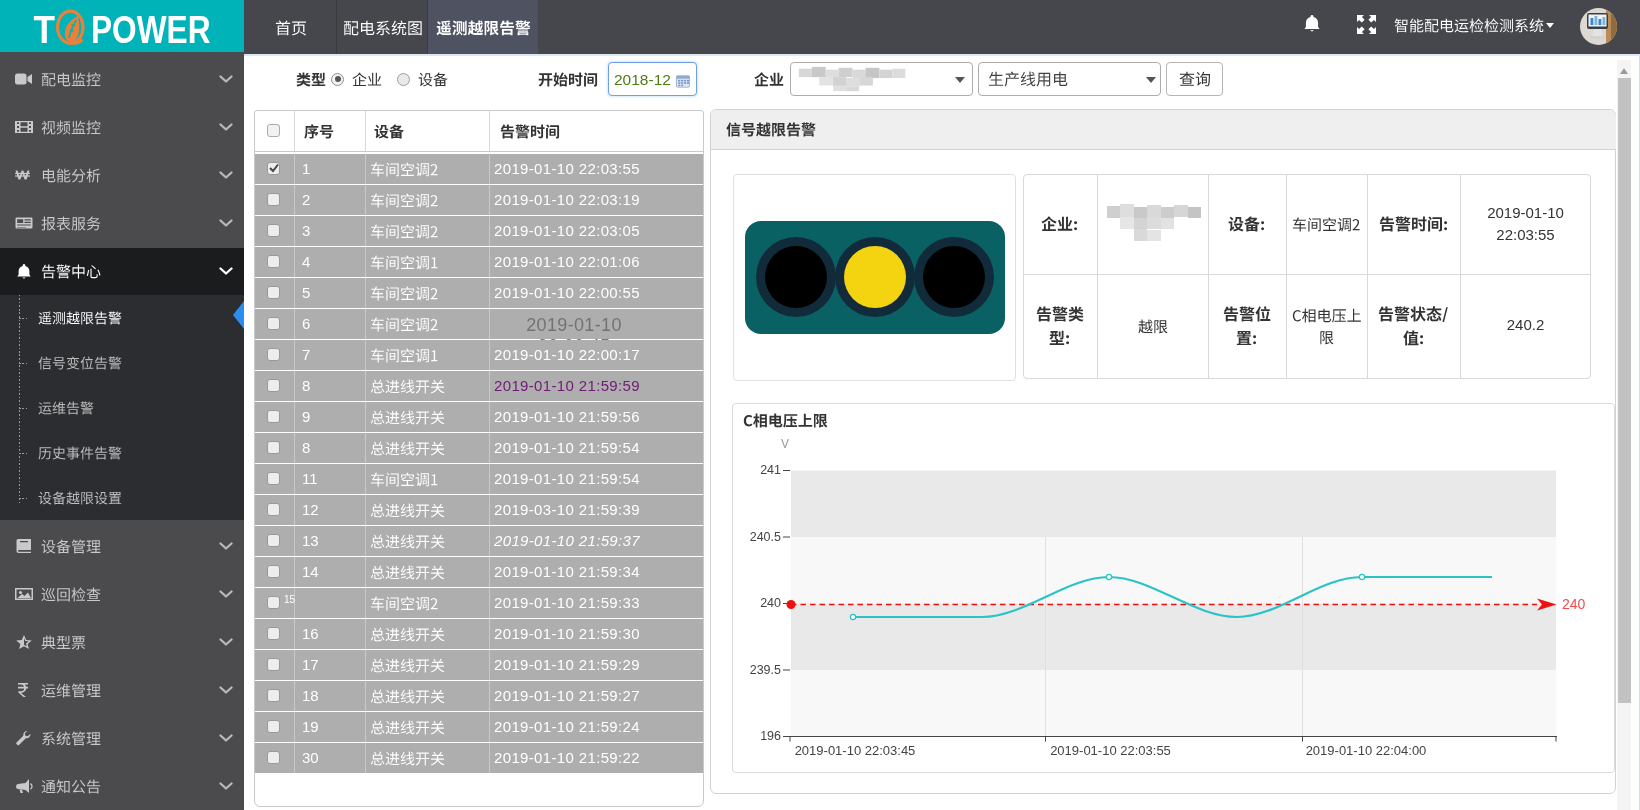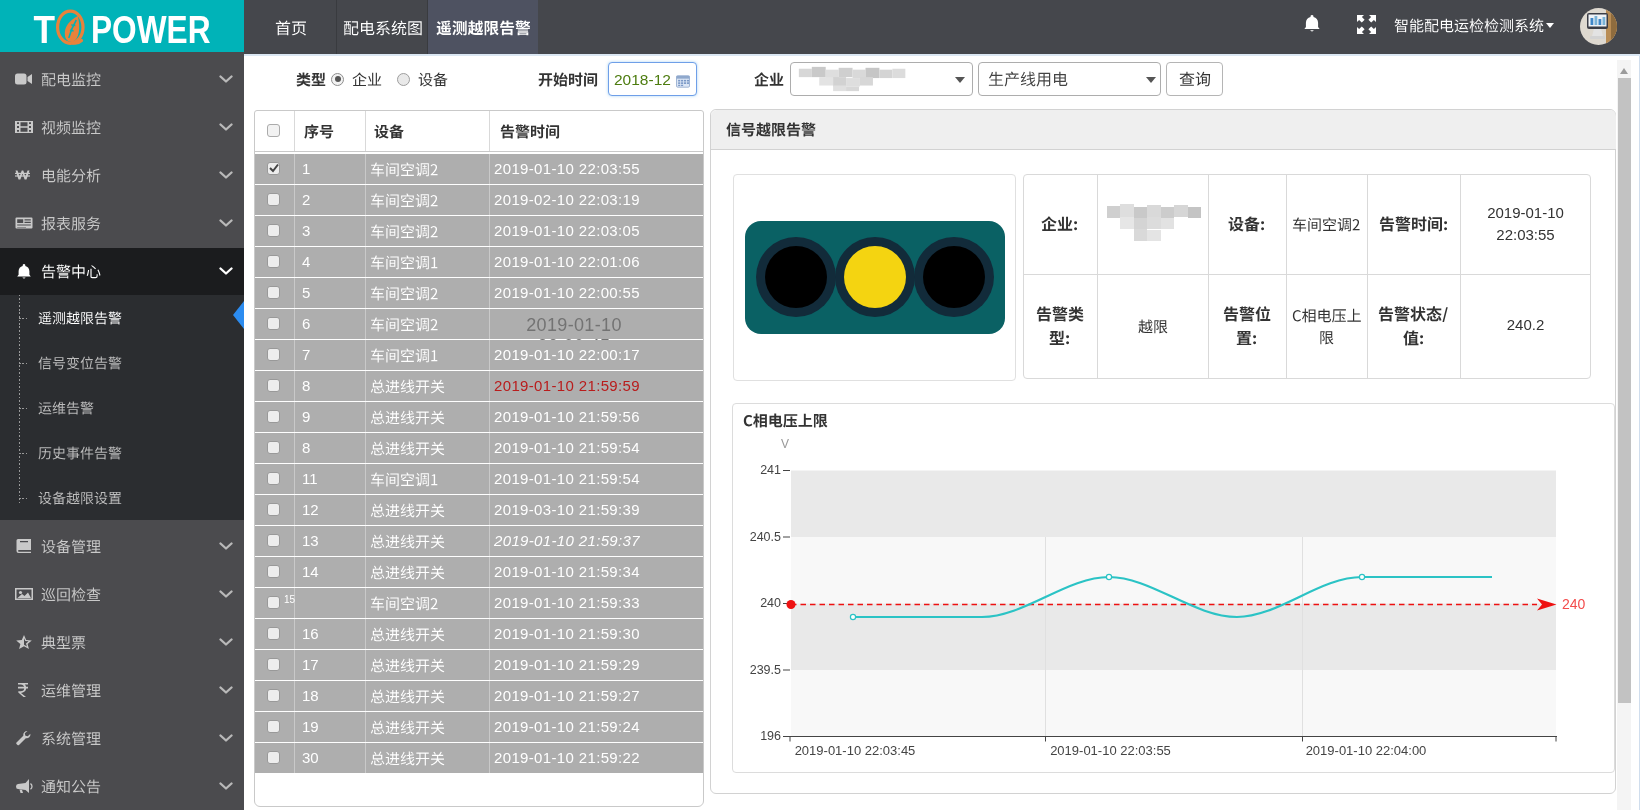--- a/index.html
+++ b/index.html
@@ -358,21 +358,21 @@
 <div class="abs" style="left:293.5px;top:185.0px;width:1.5px;height:29.5px;background:#c9c9c9;"></div>
 <div class="abs" style="left:364.5px;top:185.0px;width:1.5px;height:29.5px;background:#c9c9c9;"></div>
 <div class="abs" style="left:488.5px;top:185.0px;width:1.5px;height:29.5px;background:#c9c9c9;"></div>
 <div class="abs" style="left:267px;top:193.0px;width:13px;height:13px;border:1px solid #999;border-radius:3px;background:#ededed;"></div>
 <div class="abs" style="left:302px;top:191.0px;width:40px;height:18px;font-size:15px;color:#fff;">2</div>
 <svg style="position:absolute;left:370.0px;top:192.5px;" width="68.3" height="15.0" viewBox="0 0 4555 1000">
       <g transform="translate(0,880) scale(1,-1)">
         <path fill="#fff" d="M77 695H924V622H77ZM61 184H942V110H61ZM507 560H586V-80H507ZM168 321Q166 330 161 344Q156 358 151 373Q145 388 140 399Q156 403 173 424Q190 445 210 478Q221 495 242 531Q262 568 288 619Q313 670 338 728Q363 787 383 845L468 822Q434 738 393 656Q352 573 309 500Q266 426 222 368V365Q222 365 214 361Q206 356 195 350Q184 343 176 335Q168 328 168 321ZM168 321V381L216 407H858V336H276Q246 336 223 334Q201 332 187 329Q173 326 168 321Z M1091 615H1168V-80H1091ZM1106 791 1164 827Q1188 806 1212 781Q1236 755 1257 730Q1278 705 1289 684L1227 644Q1215 664 1196 690Q1176 716 1153 742Q1129 769 1106 791ZM1352 784H1878V713H1352ZM1836 784H1913V11Q1913 -20 1905 -37Q1898 -53 1878 -63Q1858 -72 1826 -74Q1793 -75 1747 -75Q1744 -61 1738 -41Q1731 -20 1723 -6Q1755 -7 1782 -7Q1809 -7 1819 -7Q1829 -6 1832 -2Q1836 2 1836 11ZM1379 295V160H1619V295ZM1379 491V358H1619V491ZM1311 554H1690V98H1311Z M2459 300H2538V-12H2459ZM2076 718H2926V517H2849V649H2150V492H2076ZM2182 343H2825V275H2182ZM2077 22H2927V-46H2077ZM2564 537 2611 587Q2648 568 2691 546Q2733 524 2775 500Q2818 477 2855 455Q2892 433 2919 415L2869 357Q2844 375 2808 397Q2771 420 2729 445Q2688 470 2645 494Q2602 517 2564 537ZM2384 590 2436 544Q2397 509 2347 473Q2298 437 2243 405Q2188 373 2129 348L2085 413Q2174 444 2250 492Q2326 540 2384 590ZM2424 824 2502 846Q2520 813 2540 772Q2560 731 2571 703L2489 675Q2479 704 2461 747Q2442 789 2424 824Z M3383 795H3450V422Q3450 364 3446 298Q3442 232 3431 165Q3419 98 3397 35Q3375 -28 3338 -79Q3333 -73 3323 -66Q3312 -58 3301 -50Q3291 -43 3283 -39Q3329 26 3350 106Q3371 185 3377 268Q3383 350 3383 422ZM3425 795H3887V728H3425ZM3856 795H3924V10Q3924 -20 3916 -37Q3908 -55 3888 -65Q3868 -73 3834 -75Q3801 -77 3747 -77Q3746 -67 3742 -55Q3738 -42 3733 -30Q3729 -17 3723 -8Q3763 -9 3795 -10Q3826 -10 3836 -9Q3856 -9 3856 11ZM3512 614H3793V556H3512ZM3490 454H3818V397H3490ZM3620 698H3681V414H3620ZM3544 315H3781V81H3544V138H3723V259H3544ZM3512 315H3570V35H3512ZM3105 772 3154 818Q3182 796 3211 769Q3241 742 3267 715Q3293 689 3309 668L3256 615Q3241 638 3216 665Q3190 693 3161 721Q3132 749 3105 772ZM3175 -52 3160 17 3178 48 3330 164Q3335 149 3343 130Q3352 112 3358 101Q3304 58 3270 31Q3236 4 3217 -12Q3198 -28 3189 -36Q3180 -45 3175 -52ZM3043 526H3221V454H3043ZM3175 -52Q3170 -44 3162 -34Q3154 -24 3144 -15Q3135 -6 3128 -1Q3138 7 3151 23Q3164 38 3174 59Q3184 81 3184 107V526H3257V56Q3257 56 3249 48Q3240 40 3228 27Q3216 14 3204 -1Q3191 -16 3183 -29Q3175 -43 3175 -52Z M4044 0V54Q4159 155 4234 238Q4308 321 4344 393Q4380 464 4380 527Q4380 569 4365 602Q4351 635 4321 653Q4291 672 4245 672Q4200 672 4162 648Q4123 624 4093 587L4040 639Q4084 688 4135 717Q4186 746 4256 746Q4322 746 4370 720Q4417 693 4444 644Q4470 596 4470 531Q4470 458 4434 383Q4397 308 4333 231Q4268 153 4182 72Q4211 74 4243 77Q4274 79 4302 79H4505V0Z"></path>
       </g>
     </svg>
-<div class="abs" style="left:494px;top:191.0px;width:160px;height:18px;font-size:15px;color:#fff;letter-spacing:0.35px;">2019-02-10 22:03:19</div>
+<div class="abs" style="left:494px;top:191.0px;width:160px;height:18px;font-size:15px;color:#fff;letter-spacing:0.35px;">2019-01-10 22:03:19</div>
 <div class="abs" style="left:255px;top:216.0px;width:447.5px;height:29.5px;background:#aeaeae;"></div>
 <div class="abs" style="left:293.5px;top:216.0px;width:1.5px;height:29.5px;background:#c9c9c9;"></div>
 <div class="abs" style="left:364.5px;top:216.0px;width:1.5px;height:29.5px;background:#c9c9c9;"></div>
 <div class="abs" style="left:488.5px;top:216.0px;width:1.5px;height:29.5px;background:#c9c9c9;"></div>
 <div class="abs" style="left:267px;top:224.0px;width:13px;height:13px;border:1px solid #999;border-radius:3px;background:#ededed;"></div>
 <div class="abs" style="left:302px;top:222.0px;width:40px;height:18px;font-size:15px;color:#fff;">3</div>
 <svg style="position:absolute;left:370.0px;top:223.5px;" width="68.3" height="15.0" viewBox="0 0 4555 1000">
       <g transform="translate(0,880) scale(1,-1)">
         <path fill="#fff" d="M77 695H924V622H77ZM61 184H942V110H61ZM507 560H586V-80H507ZM168 321Q166 330 161 344Q156 358 151 373Q145 388 140 399Q156 403 173 424Q190 445 210 478Q221 495 242 531Q262 568 288 619Q313 670 338 728Q363 787 383 845L468 822Q434 738 393 656Q352 573 309 500Q266 426 222 368V365Q222 365 214 361Q206 356 195 350Q184 343 176 335Q168 328 168 321ZM168 321V381L216 407H858V336H276Q246 336 223 334Q201 332 187 329Q173 326 168 321Z M1091 615H1168V-80H1091ZM1106 791 1164 827Q1188 806 1212 781Q1236 755 1257 730Q1278 705 1289 684L1227 644Q1215 664 1196 690Q1176 716 1153 742Q1129 769 1106 791ZM1352 784H1878V713H1352ZM1836 784H1913V11Q1913 -20 1905 -37Q1898 -53 1878 -63Q1858 -72 1826 -74Q1793 -75 1747 -75Q1744 -61 1738 -41Q1731 -20 1723 -6Q1755 -7 1782 -7Q1809 -7 1819 -7Q1829 -6 1832 -2Q1836 2 1836 11ZM1379 295V160H1619V295ZM1379 491V358H1619V491ZM1311 554H1690V98H1311Z M2459 300H2538V-12H2459ZM2076 718H2926V517H2849V649H2150V492H2076ZM2182 343H2825V275H2182ZM2077 22H2927V-46H2077ZM2564 537 2611 587Q2648 568 2691 546Q2733 524 2775 500Q2818 477 2855 455Q2892 433 2919 415L2869 357Q2844 375 2808 397Q2771 420 2729 445Q2688 470 2645 494Q2602 517 2564 537ZM2384 590 2436 544Q2397 509 2347 473Q2298 437 2243 405Q2188 373 2129 348L2085 413Q2174 444 2250 492Q2326 540 2384 590ZM2424 824 2502 846Q2520 813 2540 772Q2560 731 2571 703L2489 675Q2479 704 2461 747Q2442 789 2424 824Z M3383 795H3450V422Q3450 364 3446 298Q3442 232 3431 165Q3419 98 3397 35Q3375 -28 3338 -79Q3333 -73 3323 -66Q3312 -58 3301 -50Q3291 -43 3283 -39Q3329 26 3350 106Q3371 185 3377 268Q3383 350 3383 422ZM3425 795H3887V728H3425ZM3856 795H3924V10Q3924 -20 3916 -37Q3908 -55 3888 -65Q3868 -73 3834 -75Q3801 -77 3747 -77Q3746 -67 3742 -55Q3738 -42 3733 -30Q3729 -17 3723 -8Q3763 -9 3795 -10Q3826 -10 3836 -9Q3856 -9 3856 11ZM3512 614H3793V556H3512ZM3490 454H3818V397H3490ZM3620 698H3681V414H3620ZM3544 315H3781V81H3544V138H3723V259H3544ZM3512 315H3570V35H3512ZM3105 772 3154 818Q3182 796 3211 769Q3241 742 3267 715Q3293 689 3309 668L3256 615Q3241 638 3216 665Q3190 693 3161 721Q3132 749 3105 772ZM3175 -52 3160 17 3178 48 3330 164Q3335 149 3343 130Q3352 112 3358 101Q3304 58 3270 31Q3236 4 3217 -12Q3198 -28 3189 -36Q3180 -45 3175 -52ZM3043 526H3221V454H3043ZM3175 -52Q3170 -44 3162 -34Q3154 -24 3144 -15Q3135 -6 3128 -1Q3138 7 3151 23Q3164 38 3174 59Q3184 81 3184 107V526H3257V56Q3257 56 3249 48Q3240 40 3228 27Q3216 14 3204 -1Q3191 -16 3183 -29Q3175 -43 3175 -52Z M4044 0V54Q4159 155 4234 238Q4308 321 4344 393Q4380 464 4380 527Q4380 569 4365 602Q4351 635 4321 653Q4291 672 4245 672Q4200 672 4162 648Q4123 624 4093 587L4040 639Q4084 688 4135 717Q4186 746 4256 746Q4322 746 4370 720Q4417 693 4444 644Q4470 596 4470 531Q4470 458 4434 383Q4397 308 4333 231Q4268 153 4182 72Q4211 74 4243 77Q4274 79 4302 79H4505V0Z"></path>
       </g>
@@ -430,21 +430,21 @@
 <div class="abs" style="left:293.5px;top:371.0px;width:1.5px;height:29.5px;background:#c9c9c9;"></div>
 <div class="abs" style="left:364.5px;top:371.0px;width:1.5px;height:29.5px;background:#c9c9c9;"></div>
 <div class="abs" style="left:488.5px;top:371.0px;width:1.5px;height:29.5px;background:#c9c9c9;"></div>
 <div class="abs" style="left:267px;top:379.0px;width:13px;height:13px;border:1px solid #999;border-radius:3px;background:#ededed;"></div>
 <div class="abs" style="left:302px;top:377.0px;width:40px;height:18px;font-size:15px;color:#fff;">8</div>
 <svg style="position:absolute;left:370.0px;top:378.5px;" width="75.0" height="15.0" viewBox="0 0 5000 1000">
       <g transform="translate(0,880) scale(1,-1)">
         <path fill="#fff" d="M759 214 816 247Q846 214 875 175Q903 136 925 98Q948 60 958 28L897 -10Q886 21 865 60Q843 99 815 139Q788 179 759 214ZM412 269 465 311Q499 290 534 261Q568 233 598 204Q629 176 647 152L591 104Q573 129 543 158Q514 188 480 217Q445 247 412 269ZM281 241H360V35Q360 13 374 6Q387 -1 435 -1Q444 -1 465 -1Q485 -1 512 -1Q539 -1 566 -1Q593 -1 616 -1Q639 -1 650 -1Q675 -1 688 6Q700 13 705 35Q710 57 713 101Q721 95 734 90Q747 85 760 80Q773 76 784 74Q778 17 766 -14Q754 -46 728 -57Q702 -69 656 -69Q648 -69 626 -69Q603 -69 573 -69Q543 -69 513 -69Q483 -69 461 -69Q438 -69 431 -69Q372 -69 339 -60Q307 -51 294 -29Q281 -6 281 34ZM137 225 208 212Q195 151 170 86Q146 21 112 -24L43 9Q64 34 82 70Q100 106 114 146Q128 187 137 225ZM257 806 321 836Q355 797 385 750Q415 704 429 668L360 633Q352 657 336 687Q320 717 300 748Q279 780 257 806ZM684 839 761 808Q728 751 692 692Q656 633 623 590L562 620Q583 649 606 688Q628 726 649 766Q670 806 684 839ZM265 567V391H737V567ZM186 638H820V319H186Z M1339 659H1924V586H1339ZM1481 819H1555V468Q1555 420 1549 367Q1544 313 1528 260Q1513 207 1482 160Q1452 112 1402 74Q1398 82 1388 92Q1378 103 1367 113Q1356 123 1348 128Q1408 174 1436 231Q1464 288 1472 350Q1481 411 1481 469ZM1333 407H1944V335H1333ZM1262 478V91H1188V408H1050V478ZM1224 128Q1249 128 1272 109Q1294 91 1335 64Q1384 33 1449 25Q1514 16 1598 16Q1643 16 1691 18Q1740 19 1789 21Q1837 24 1882 27Q1927 31 1964 35Q1959 25 1954 11Q1950 -3 1946 -18Q1943 -32 1942 -43Q1915 -44 1872 -46Q1829 -48 1778 -50Q1728 -51 1680 -52Q1632 -53 1596 -53Q1503 -53 1437 -42Q1371 -31 1319 2Q1288 22 1264 41Q1240 61 1223 61Q1206 61 1184 44Q1163 26 1138 -3Q1114 -32 1088 -66L1038 2Q1089 57 1138 93Q1186 128 1224 128ZM1081 778 1135 819Q1163 795 1193 766Q1222 736 1249 708Q1275 679 1292 657L1234 609Q1219 633 1193 662Q1167 692 1138 722Q1109 753 1081 778ZM1720 819H1795V80H1720Z M2078 182Q2077 190 2072 202Q2068 215 2064 228Q2059 242 2054 251Q2071 254 2089 272Q2107 289 2130 317Q2142 331 2166 362Q2191 393 2220 436Q2250 479 2281 529Q2312 579 2338 630L2401 592Q2342 490 2271 392Q2201 295 2130 222V220Q2130 220 2122 217Q2114 213 2104 207Q2094 201 2086 195Q2078 188 2078 182ZM2078 182 2075 243 2111 269 2384 318Q2382 303 2382 285Q2383 266 2384 255Q2290 236 2233 224Q2175 211 2144 204Q2114 196 2100 192Q2086 187 2078 182ZM2072 423Q2070 431 2066 444Q2061 457 2057 471Q2052 485 2047 494Q2061 497 2075 514Q2088 531 2104 556Q2112 568 2129 597Q2145 625 2165 664Q2185 703 2205 747Q2224 792 2239 837L2309 804Q2284 743 2253 681Q2221 620 2187 564Q2152 508 2117 464V462Q2117 462 2111 458Q2104 454 2095 448Q2085 442 2079 435Q2072 429 2072 423ZM2072 423 2070 479 2106 502 2293 521Q2290 506 2288 488Q2287 470 2287 459Q2223 451 2184 446Q2144 440 2122 436Q2100 432 2089 429Q2078 426 2072 423ZM2054 54Q2096 65 2150 79Q2204 93 2265 110Q2325 127 2387 144L2398 80Q2311 54 2225 29Q2139 4 2070 -18ZM2433 600 2903 670 2915 604 2445 532ZM2413 385 2931 481 2943 415 2425 317ZM2584 842H2658Q2658 724 2663 616Q2669 508 2681 414Q2694 319 2711 243Q2729 166 2752 111Q2775 55 2803 26Q2832 -4 2865 -4Q2878 -4 2887 5Q2895 15 2900 39Q2905 64 2907 108Q2918 95 2934 84Q2950 74 2963 68Q2957 12 2945 -20Q2933 -51 2912 -64Q2891 -77 2857 -77Q2807 -77 2767 -43Q2728 -10 2698 53Q2668 115 2646 199Q2625 284 2612 387Q2598 490 2591 605Q2585 720 2584 842ZM2704 780 2748 822Q2773 811 2800 796Q2828 781 2852 766Q2877 750 2893 736L2849 689Q2825 711 2783 736Q2742 762 2704 780ZM2887 349 2950 319Q2895 233 2815 161Q2734 88 2636 32Q2537 -24 2428 -62Q2421 -48 2407 -31Q2394 -13 2381 0Q2488 33 2584 84Q2681 135 2759 202Q2837 270 2887 349Z M3089 775H3918V703H3089ZM3052 418H3949V346H3052ZM3649 737H3726V-81H3649ZM3293 738H3369V461Q3369 388 3361 314Q3353 240 3327 170Q3302 99 3251 35Q3200 -30 3114 -84Q3107 -74 3097 -64Q3087 -54 3075 -44Q3064 -34 3054 -28Q3135 22 3183 80Q3231 138 3254 201Q3278 264 3285 330Q3293 396 3293 461Z M4129 627H4881V552H4129ZM4068 374H4935V300H4068ZM4542 350Q4577 263 4636 193Q4695 123 4777 74Q4859 24 4960 -1Q4952 -10 4942 -22Q4931 -35 4922 -48Q4913 -62 4907 -74Q4802 -42 4719 14Q4636 71 4575 151Q4514 231 4474 331ZM4711 836 4792 809Q4771 770 4747 729Q4723 688 4699 650Q4674 613 4652 584L4589 610Q4610 640 4633 680Q4656 719 4677 761Q4697 802 4711 836ZM4224 799 4287 831Q4319 793 4349 746Q4378 698 4392 663L4324 626Q4316 650 4300 680Q4284 710 4265 741Q4245 773 4224 799ZM4461 600H4546V429Q4546 380 4538 327Q4530 273 4505 220Q4480 166 4432 113Q4383 60 4303 12Q4222 -37 4102 -79Q4098 -70 4089 -58Q4080 -46 4069 -34Q4059 -21 4048 -13Q4163 26 4238 69Q4313 112 4358 159Q4403 205 4425 252Q4447 298 4454 344Q4461 389 4461 430Z"></path>
       </g>
     </svg>
-<div class="abs" style="left:494px;top:377.0px;width:160px;height:18px;font-size:15px;color:#b91c1c;letter-spacing:0.35px;">2019-01-10 21:59:59</div>
+<div class="abs" style="left:494px;top:377.0px;width:160px;height:18px;font-size:15px;color:#701a75;letter-spacing:0.35px;">2019-01-10 21:59:59</div>
 <div class="abs" style="left:255px;top:402.0px;width:447.5px;height:29.5px;background:#aeaeae;"></div>
 <div class="abs" style="left:293.5px;top:402.0px;width:1.5px;height:29.5px;background:#c9c9c9;"></div>
 <div class="abs" style="left:364.5px;top:402.0px;width:1.5px;height:29.5px;background:#c9c9c9;"></div>
 <div class="abs" style="left:488.5px;top:402.0px;width:1.5px;height:29.5px;background:#c9c9c9;"></div>
 <div class="abs" style="left:267px;top:410.0px;width:13px;height:13px;border:1px solid #999;border-radius:3px;background:#ededed;"></div>
 <div class="abs" style="left:302px;top:408.0px;width:40px;height:18px;font-size:15px;color:#fff;">9</div>
 <svg style="position:absolute;left:370.0px;top:409.5px;" width="75.0" height="15.0" viewBox="0 0 5000 1000">
       <g transform="translate(0,880) scale(1,-1)">
         <path fill="#fff" d="M759 214 816 247Q846 214 875 175Q903 136 925 98Q948 60 958 28L897 -10Q886 21 865 60Q843 99 815 139Q788 179 759 214ZM412 269 465 311Q499 290 534 261Q568 233 598 204Q629 176 647 152L591 104Q573 129 543 158Q514 188 480 217Q445 247 412 269ZM281 241H360V35Q360 13 374 6Q387 -1 435 -1Q444 -1 465 -1Q485 -1 512 -1Q539 -1 566 -1Q593 -1 616 -1Q639 -1 650 -1Q675 -1 688 6Q700 13 705 35Q710 57 713 101Q721 95 734 90Q747 85 760 80Q773 76 784 74Q778 17 766 -14Q754 -46 728 -57Q702 -69 656 -69Q648 -69 626 -69Q603 -69 573 -69Q543 -69 513 -69Q483 -69 461 -69Q438 -69 431 -69Q372 -69 339 -60Q307 -51 294 -29Q281 -6 281 34ZM137 225 208 212Q195 151 170 86Q146 21 112 -24L43 9Q64 34 82 70Q100 106 114 146Q128 187 137 225ZM257 806 321 836Q355 797 385 750Q415 704 429 668L360 633Q352 657 336 687Q320 717 300 748Q279 780 257 806ZM684 839 761 808Q728 751 692 692Q656 633 623 590L562 620Q583 649 606 688Q628 726 649 766Q670 806 684 839ZM265 567V391H737V567ZM186 638H820V319H186Z M1339 659H1924V586H1339ZM1481 819H1555V468Q1555 420 1549 367Q1544 313 1528 260Q1513 207 1482 160Q1452 112 1402 74Q1398 82 1388 92Q1378 103 1367 113Q1356 123 1348 128Q1408 174 1436 231Q1464 288 1472 350Q1481 411 1481 469ZM1333 407H1944V335H1333ZM1262 478V91H1188V408H1050V478ZM1224 128Q1249 128 1272 109Q1294 91 1335 64Q1384 33 1449 25Q1514 16 1598 16Q1643 16 1691 18Q1740 19 1789 21Q1837 24 1882 27Q1927 31 1964 35Q1959 25 1954 11Q1950 -3 1946 -18Q1943 -32 1942 -43Q1915 -44 1872 -46Q1829 -48 1778 -50Q1728 -51 1680 -52Q1632 -53 1596 -53Q1503 -53 1437 -42Q1371 -31 1319 2Q1288 22 1264 41Q1240 61 1223 61Q1206 61 1184 44Q1163 26 1138 -3Q1114 -32 1088 -66L1038 2Q1089 57 1138 93Q1186 128 1224 128ZM1081 778 1135 819Q1163 795 1193 766Q1222 736 1249 708Q1275 679 1292 657L1234 609Q1219 633 1193 662Q1167 692 1138 722Q1109 753 1081 778ZM1720 819H1795V80H1720Z M2078 182Q2077 190 2072 202Q2068 215 2064 228Q2059 242 2054 251Q2071 254 2089 272Q2107 289 2130 317Q2142 331 2166 362Q2191 393 2220 436Q2250 479 2281 529Q2312 579 2338 630L2401 592Q2342 490 2271 392Q2201 295 2130 222V220Q2130 220 2122 217Q2114 213 2104 207Q2094 201 2086 195Q2078 188 2078 182ZM2078 182 2075 243 2111 269 2384 318Q2382 303 2382 285Q2383 266 2384 255Q2290 236 2233 224Q2175 211 2144 204Q2114 196 2100 192Q2086 187 2078 182ZM2072 423Q2070 431 2066 444Q2061 457 2057 471Q2052 485 2047 494Q2061 497 2075 514Q2088 531 2104 556Q2112 568 2129 597Q2145 625 2165 664Q2185 703 2205 747Q2224 792 2239 837L2309 804Q2284 743 2253 681Q2221 620 2187 564Q2152 508 2117 464V462Q2117 462 2111 458Q2104 454 2095 448Q2085 442 2079 435Q2072 429 2072 423ZM2072 423 2070 479 2106 502 2293 521Q2290 506 2288 488Q2287 470 2287 459Q2223 451 2184 446Q2144 440 2122 436Q2100 432 2089 429Q2078 426 2072 423ZM2054 54Q2096 65 2150 79Q2204 93 2265 110Q2325 127 2387 144L2398 80Q2311 54 2225 29Q2139 4 2070 -18ZM2433 600 2903 670 2915 604 2445 532ZM2413 385 2931 481 2943 415 2425 317ZM2584 842H2658Q2658 724 2663 616Q2669 508 2681 414Q2694 319 2711 243Q2729 166 2752 111Q2775 55 2803 26Q2832 -4 2865 -4Q2878 -4 2887 5Q2895 15 2900 39Q2905 64 2907 108Q2918 95 2934 84Q2950 74 2963 68Q2957 12 2945 -20Q2933 -51 2912 -64Q2891 -77 2857 -77Q2807 -77 2767 -43Q2728 -10 2698 53Q2668 115 2646 199Q2625 284 2612 387Q2598 490 2591 605Q2585 720 2584 842ZM2704 780 2748 822Q2773 811 2800 796Q2828 781 2852 766Q2877 750 2893 736L2849 689Q2825 711 2783 736Q2742 762 2704 780ZM2887 349 2950 319Q2895 233 2815 161Q2734 88 2636 32Q2537 -24 2428 -62Q2421 -48 2407 -31Q2394 -13 2381 0Q2488 33 2584 84Q2681 135 2759 202Q2837 270 2887 349Z M3089 775H3918V703H3089ZM3052 418H3949V346H3052ZM3649 737H3726V-81H3649ZM3293 738H3369V461Q3369 388 3361 314Q3353 240 3327 170Q3302 99 3251 35Q3200 -30 3114 -84Q3107 -74 3097 -64Q3087 -54 3075 -44Q3064 -34 3054 -28Q3135 22 3183 80Q3231 138 3254 201Q3278 264 3285 330Q3293 396 3293 461Z M4129 627H4881V552H4129ZM4068 374H4935V300H4068ZM4542 350Q4577 263 4636 193Q4695 123 4777 74Q4859 24 4960 -1Q4952 -10 4942 -22Q4931 -35 4922 -48Q4913 -62 4907 -74Q4802 -42 4719 14Q4636 71 4575 151Q4514 231 4474 331ZM4711 836 4792 809Q4771 770 4747 729Q4723 688 4699 650Q4674 613 4652 584L4589 610Q4610 640 4633 680Q4656 719 4677 761Q4697 802 4711 836ZM4224 799 4287 831Q4319 793 4349 746Q4378 698 4392 663L4324 626Q4316 650 4300 680Q4284 710 4265 741Q4245 773 4224 799ZM4461 600H4546V429Q4546 380 4538 327Q4530 273 4505 220Q4480 166 4432 113Q4383 60 4303 12Q4222 -37 4102 -79Q4098 -70 4089 -58Q4080 -46 4069 -34Q4059 -21 4048 -13Q4163 26 4238 69Q4313 112 4358 159Q4403 205 4425 252Q4447 298 4454 344Q4461 389 4461 430Z"></path>
       </g>

